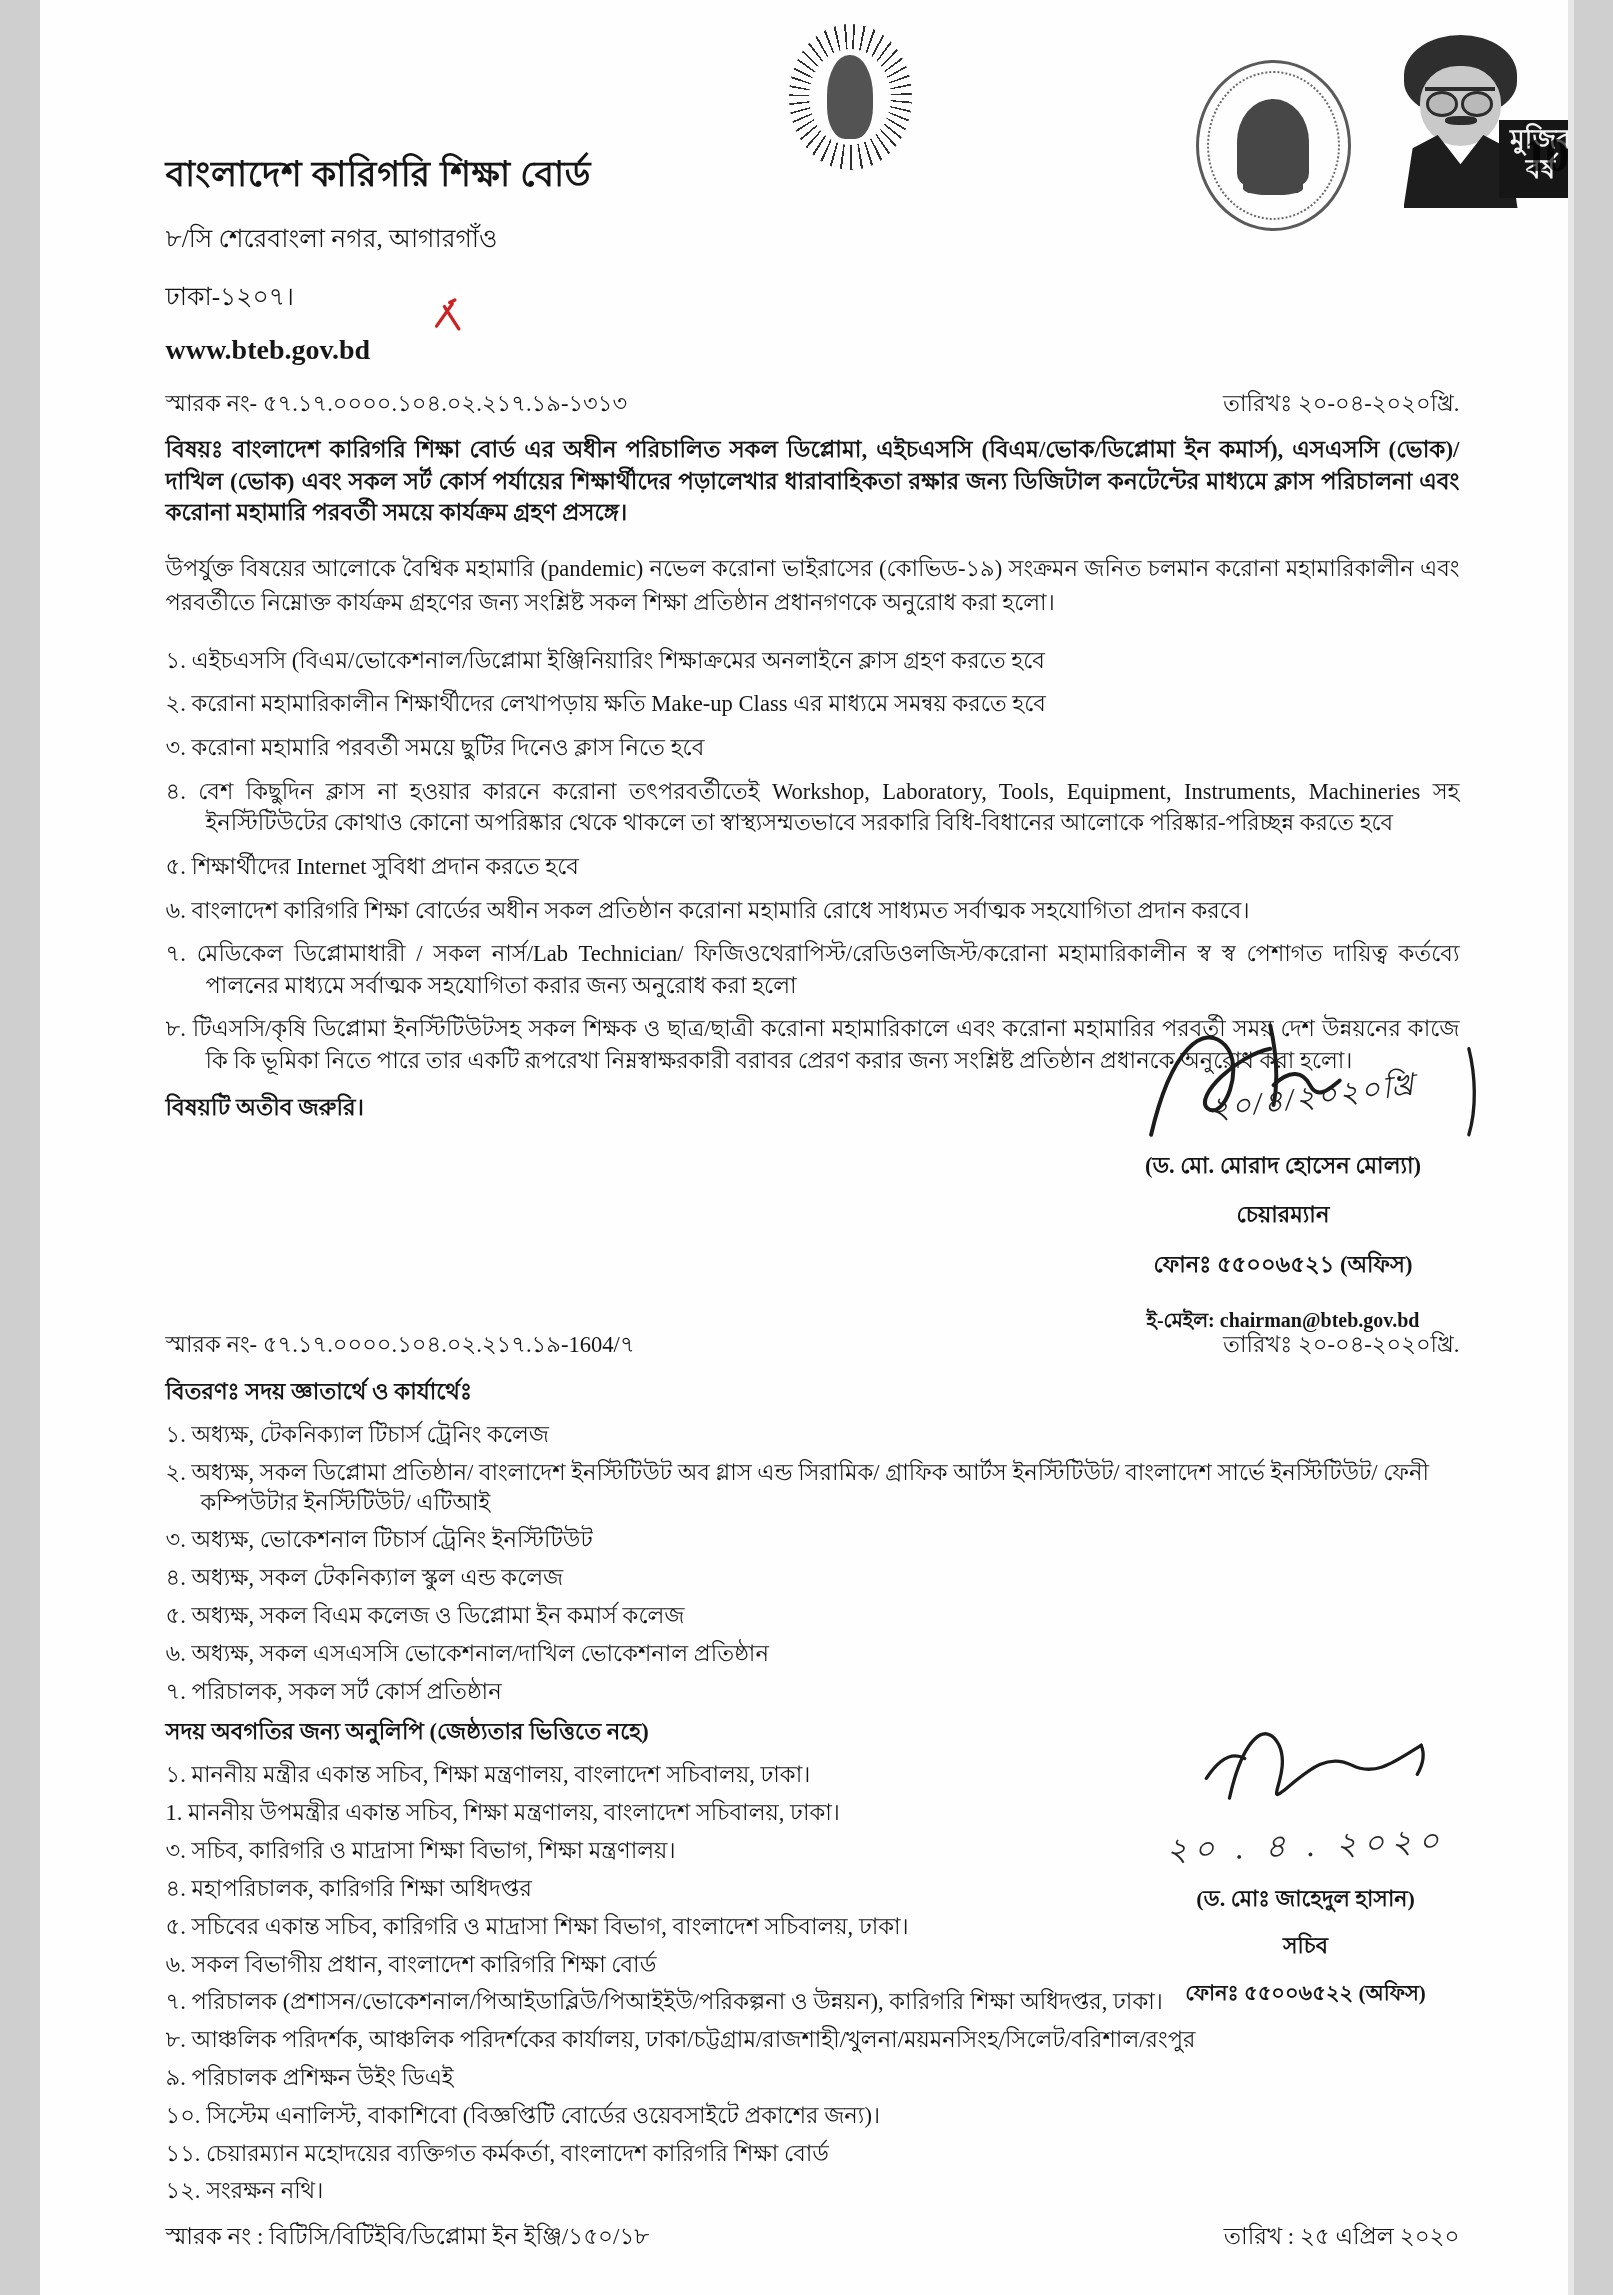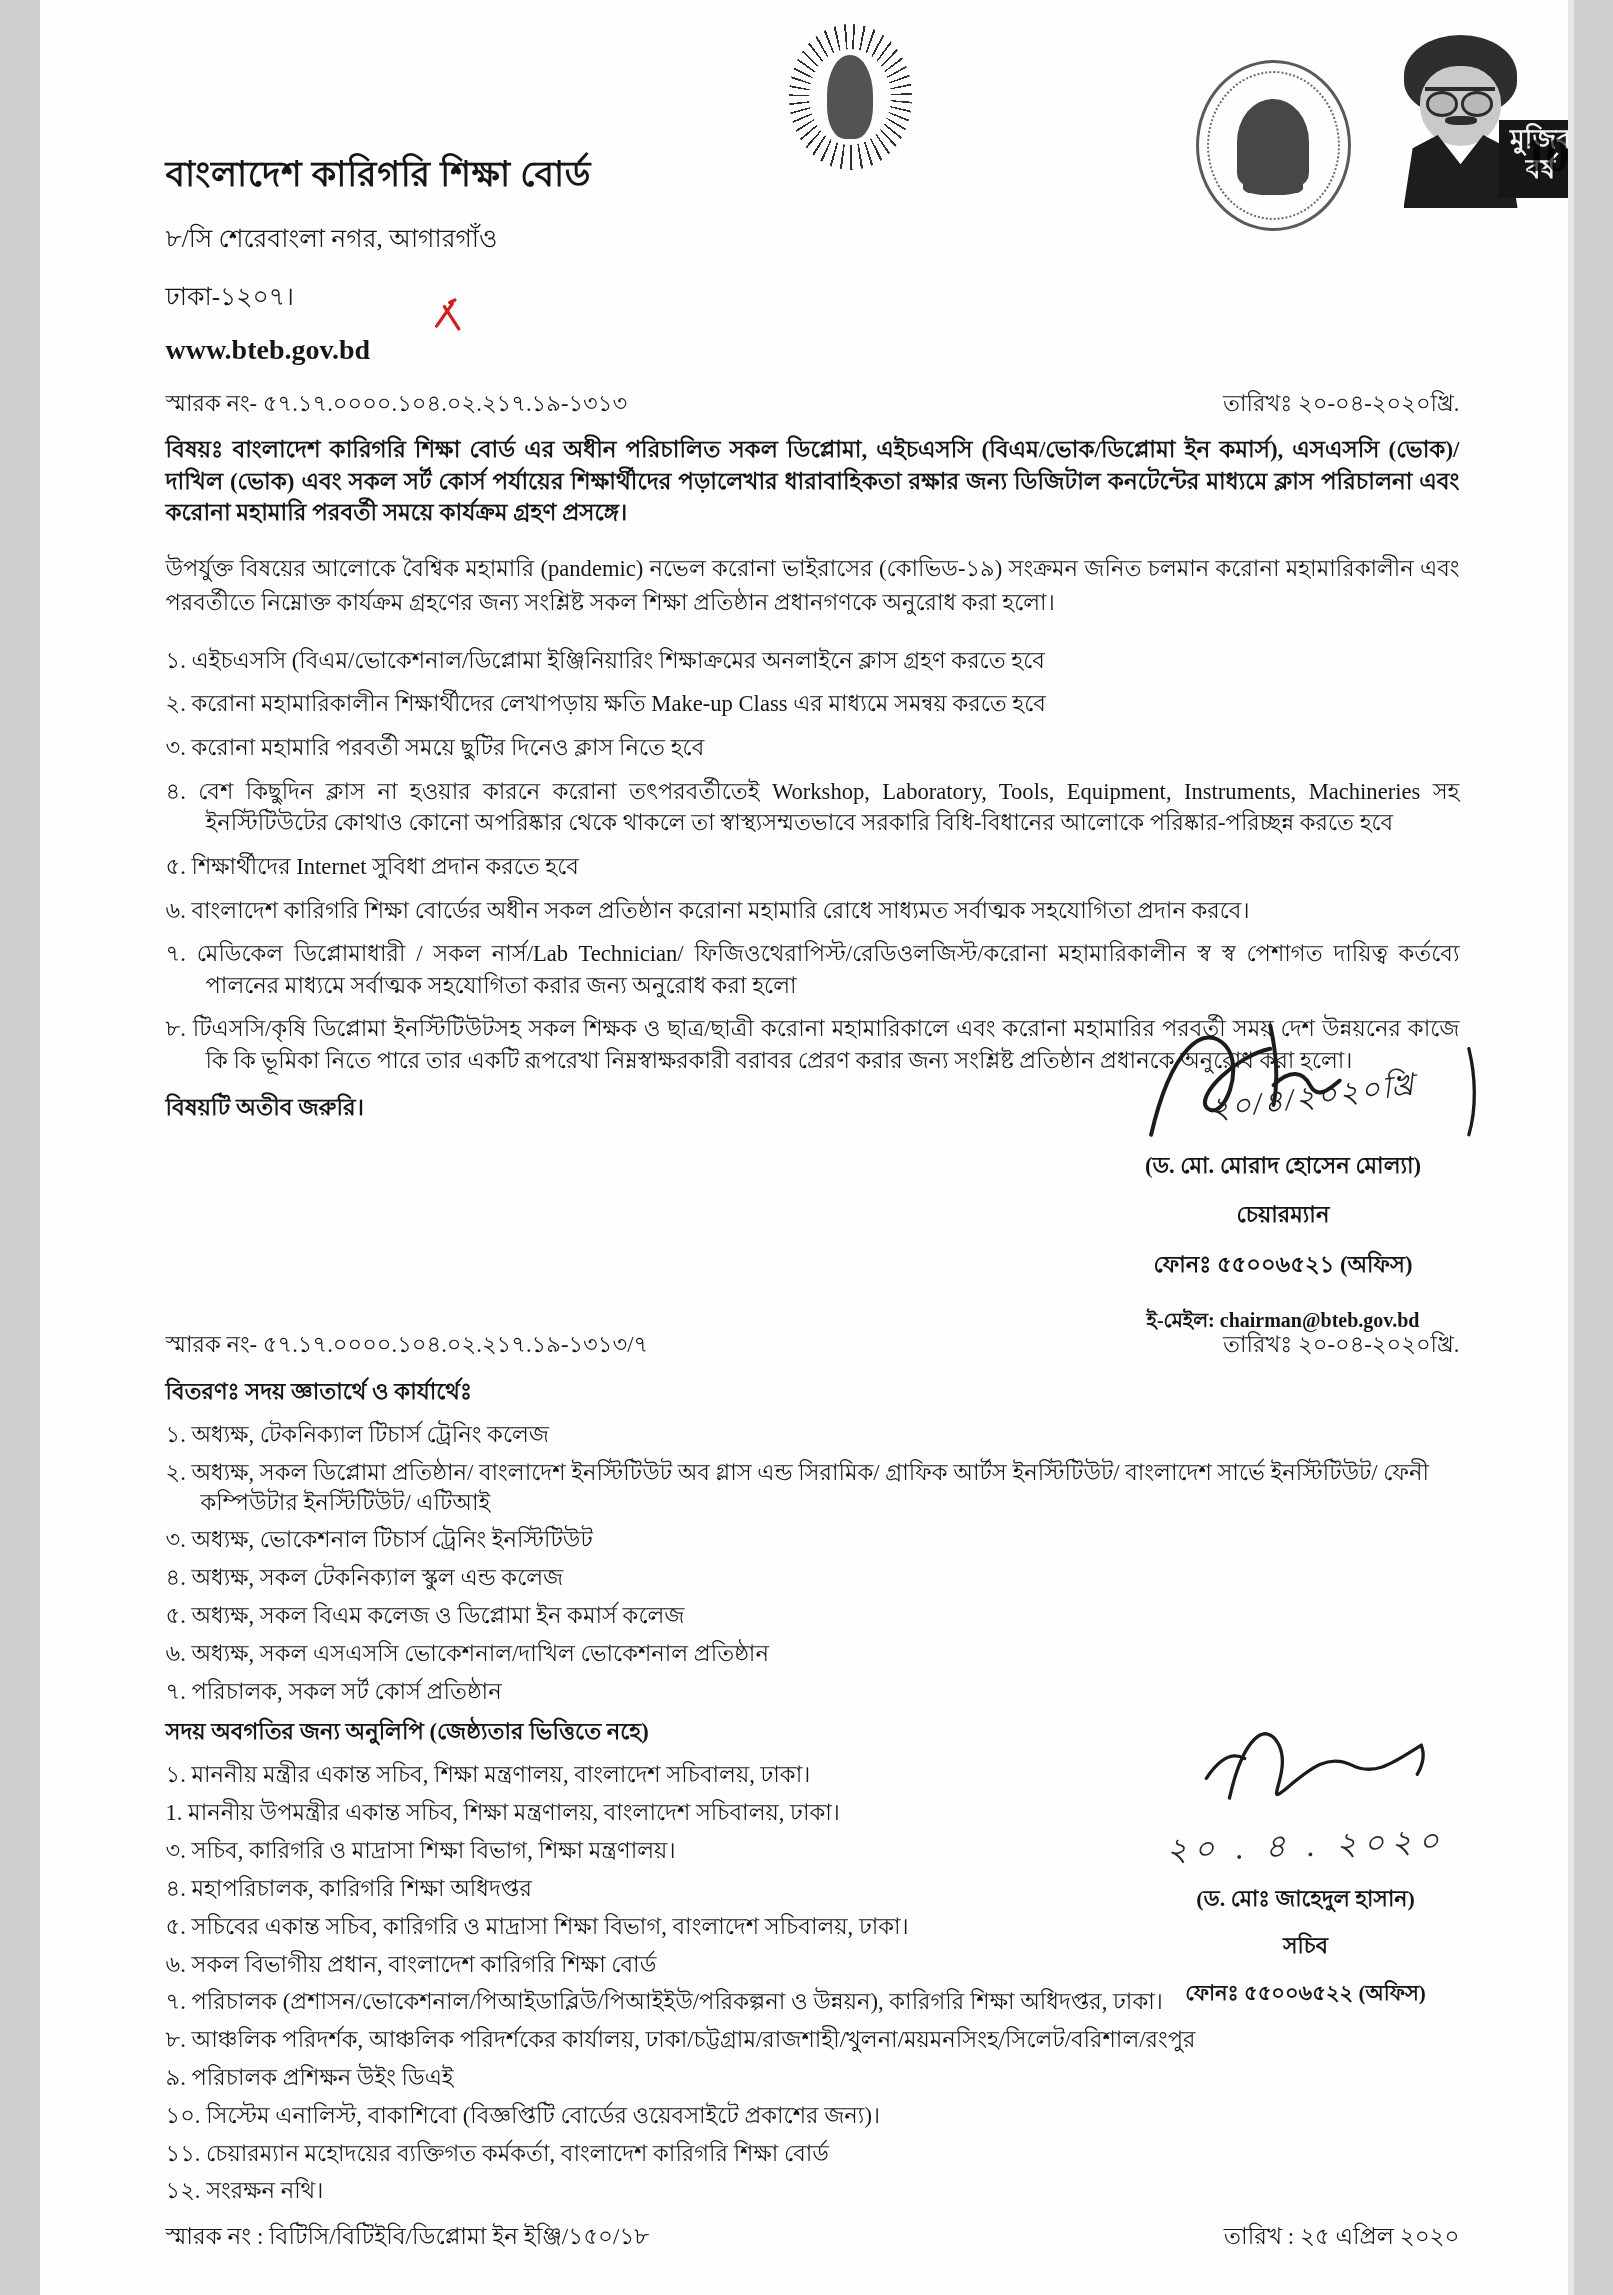--- a/index.html
+++ b/index.html
@@ -136,21 +136,21 @@
       <div class="dir-item">৪. বেশ কিছুদিন ক্লাস না হওয়ার কারনে করোনা তৎপরবর্তীতেই Workshop, Laboratory, Tools, Equipment, Instruments, Machineries সহ ইনস্টিটিউটের কোথাও কোনো অপরিষ্কার থেকে থাকলে তা স্বাস্থ্যসম্মতভাবে সরকারি বিধি-বিধানের আলোকে পরিষ্কার-পরিচ্ছন্ন করতে হবে</div>
       <div class="dir-item">৫. শিক্ষার্থীদের Internet সুবিধা প্রদান করতে হবে</div>
       <div class="dir-item">৬. বাংলাদেশ কারিগরি শিক্ষা বোর্ডের অধীন সকল প্রতিষ্ঠান করোনা মহামারি রোধে সাধ্যমত সর্বাত্মক সহযোগিতা প্রদান করবে।</div>
       <div class="dir-item">৭. মেডিকেল ডিপ্লোমাধারী / সকল নার্স/Lab Technician/ ফিজিওথেরাপিস্ট/রেডিওলজিস্ট/করোনা মহামারিকালীন স্ব স্ব পেশাগত দায়িত্ব কর্তব্যে পালনের মাধ্যমে সর্বাত্মক সহযোগিতা করার জন্য অনুরোধ করা হলো</div>
       <div class="dir-item">৮. টিএসসি/কৃষি ডিপ্লোমা ইনস্টিটিউটসহ সকল শিক্ষক ও ছাত্র/ছাত্রী করোনা মহামারিকালে এবং করোনা মহামারির পরবর্তী সময় দেশ উন্নয়নের কাজে কি কি ভূমিকা নিতে পারে তার একটি রূপরেখা নিম্নস্বাক্ষরকারী বরাবর প্রেরণ করার জন্য সংশ্লিষ্ট প্রতিষ্ঠান প্রধানকে অনুরোধ করা হলো।</div>
     </div>
 
     <div class="urgent">বিষয়টি অতীব জরুরি।</div>
 
     <div class="memo-row second">
-      <span>স্মারক নং- ৫৭.১৭.০০০০.১০৪.০২.২১৭.১৯-১৩১৩/৭</span>
+      <span>স্মারক নং- ৫৭.১৭.০০০০.১০৪.০২.২১৭.১৯-1604/৭</span>
       <span>তারিখঃ ২০-০৪-২০২০খ্রি.</span>
     </div>
 
     <div class="dist-head">বিতরণঃ সদয় জ্ঞাতার্থে ও কার্যার্থেঃ</div>
     <div class="plain-list">
       <div class="plain-item">১. অধ্যক্ষ, টেকনিক্যাল টিচার্স ট্রেনিং কলেজ</div>
       <div class="plain-item">২. অধ্যক্ষ, সকল ডিপ্লোমা প্রতিষ্ঠান/ বাংলাদেশ ইনস্টিটিউট অব গ্লাস এন্ড সিরামিক/ গ্রাফিক আর্টস ইনস্টিটিউট/ বাংলাদেশ সার্ভে ইনস্টিটিউট/ ফেনী কম্পিউটার ইনস্টিটিউট/ এটিআই</div>
       <div class="plain-item">৩. অধ্যক্ষ, ভোকেশনাল টিচার্স ট্রেনিং ইনস্টিটিউট</div>
       <div class="plain-item">৪. অধ্যক্ষ, সকল টেকনিক্যাল স্কুল এন্ড কলেজ</div>
       <div class="plain-item">৫. অধ্যক্ষ, সকল বিএম কলেজ ও ডিপ্লোমা ইন কমার্স কলেজ</div>

